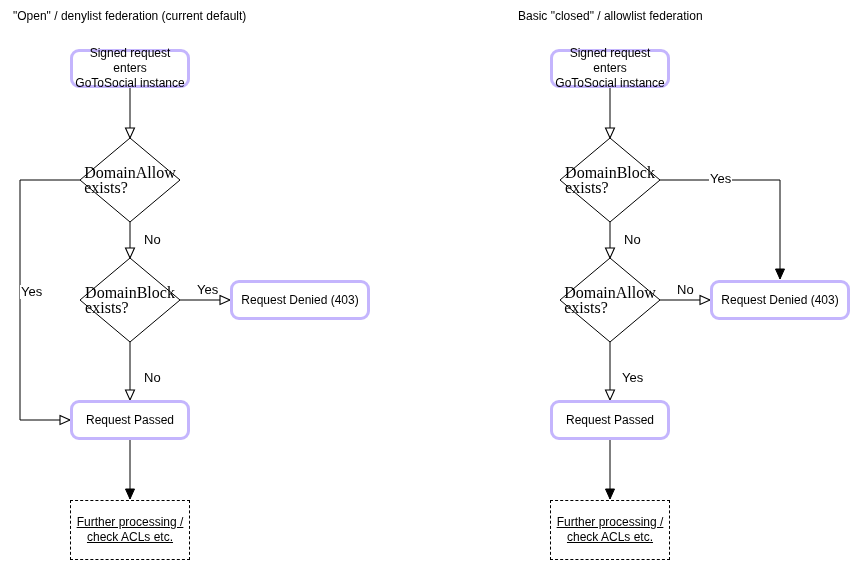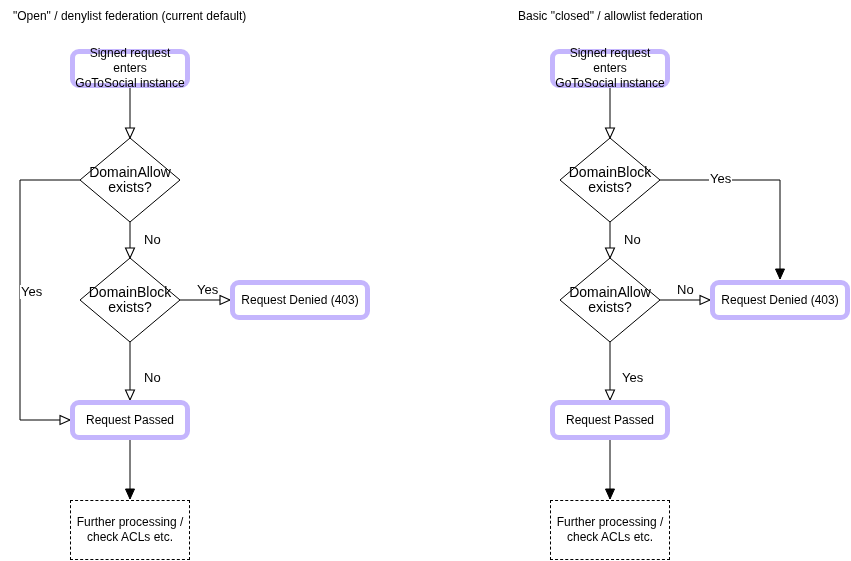--- a/index.html
+++ b/index.html
@@ -20,43 +20,43 @@
   .chart-title {
     position: absolute;
     font-size: 12px;
     line-height: 14px;
     white-space: nowrap;
   }
   .node {
     position: absolute;
     box-sizing: border-box;
     background: #ffffff;
-    border: 5px solid #c4b5fd;
+    border: 3px solid #c4b5fd;
     display: flex;
     align-items: center;
     justify-content: center;
     text-align: center;
     font-size: 12px;
     line-height: 15px;
     white-space: pre-line;
   }
   .rounded { border-radius: 9px; }
-  .dashed  { border: 1px dashed #000000; }
+  .dashed  { border: 1px dashed #000000; text-decoration: underline; }
   .diamond-text {
     position: absolute;
     box-sizing: border-box;
     display: flex;
     align-items: center;
     justify-content: center;
-    text-align: center;
-    font-size: 14px;
+    font-size: 16px;
     line-height: 15px;
     white-space: pre-line;
     background: transparent;
     border: none;
+    font-family: Liberation Serif, serif;
   }
   .edge-label {
     position: absolute;
     font-size: 13px;
     line-height: 14px;
     background: #ffffff;
     padding: 0 1px;
     white-space: nowrap;
   }
 </style>

